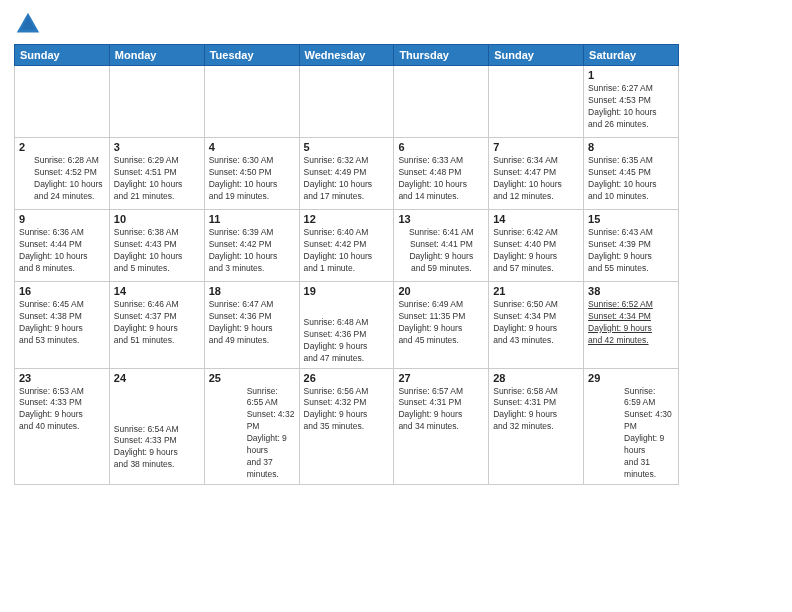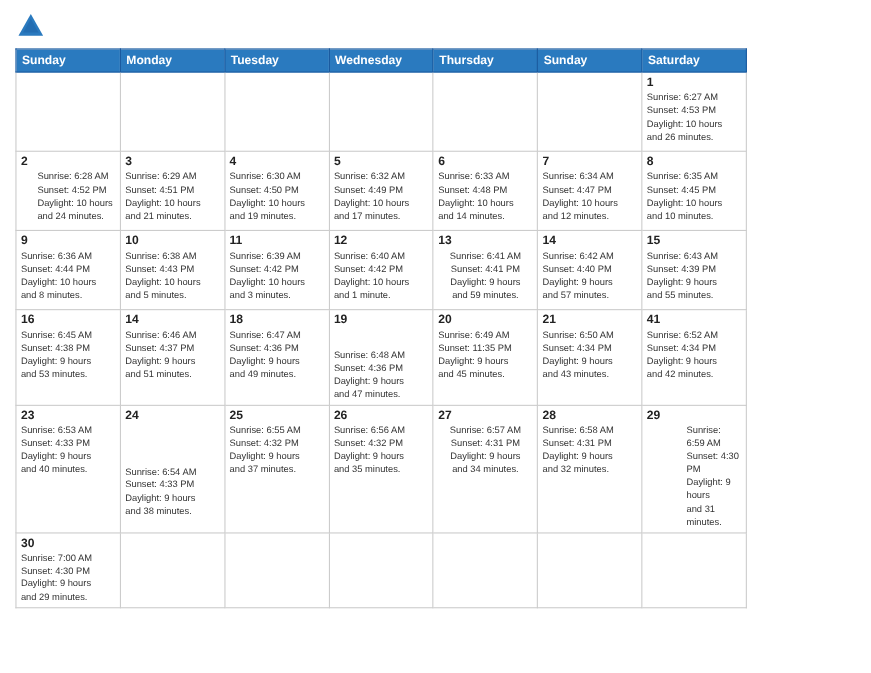--- a/index.html
+++ b/index.html
@@ -284,22 +284,22 @@
 and 45 minutes.</div>
           </td>
           <td>
             <span class="day-number">21</span>
             <div class="day-info" style="white-space: pre-line;">Sunrise: 6:50 AM
 Sunset: 4:34 PM
 Daylight: 9 hours
 and 43 minutes.</div>
           </td>
           <td>
-            <span class="day-number">41</span>
-            <div class="day-info" style="white-space: pre-line;">Sunrise: 6:52 AM
+            <span class="day-number">38</span>
+            <div class="day-info" style="white-space: pre-line; text-decoration: underline;">Sunrise: 6:52 AM
 Sunset: 4:34 PM
 Daylight: 9 hours
 and 42 minutes.</div>
           </td>
         </tr>
         <tr>
           <td>
             <span class="day-number">23</span>
             <div class="day-info" style="white-space: pre-line;">Sunrise: 6:53 AM
 Sunset: 4:33 PM
@@ -308,64 +308,49 @@
           </td>
           <td>
             <span class="day-number">24</span>
             <div class="day-info" style="white-space: pre-line; margin-top: 40px;">Sunrise: 6:54 AM
 Sunset: 4:33 PM
 Daylight: 9 hours
 and 38 minutes.</div>
           </td>
           <td>
             <span class="day-number">25</span>
-            <div class="day-info" style="white-space: pre-line;">Sunrise: 6:55 AM
+            <div class="day-info" style="white-space: pre-line; margin-left: 38px;">Sunrise: 6:55 AM
 Sunset: 4:32 PM
 Daylight: 9 hours
 and 37 minutes.</div>
           </td>
           <td>
             <span class="day-number">26</span>
             <div class="day-info" style="white-space: pre-line;">Sunrise: 6:56 AM
 Sunset: 4:32 PM
 Daylight: 9 hours
 and 35 minutes.</div>
           </td>
           <td>
             <span class="day-number">27</span>
-            <div class="day-info" style="white-space: pre-line; text-align: center;">Sunrise: 6:57 AM
+            <div class="day-info" style="white-space: pre-line;">Sunrise: 6:57 AM
 Sunset: 4:31 PM
 Daylight: 9 hours
 and 34 minutes.</div>
           </td>
           <td>
             <span class="day-number">28</span>
             <div class="day-info" style="white-space: pre-line;">Sunrise: 6:58 AM
 Sunset: 4:31 PM
 Daylight: 9 hours
 and 32 minutes.</div>
           </td>
           <td>
             <span class="day-number">29</span>
             <div class="day-info" style="white-space: pre-line; margin-left: 36px;">Sunrise: 6:59 AM
 Sunset: 4:30 PM
 Daylight: 9 hours
 and 31 minutes.</div>
           </td>
-        </tr>
-        <tr>
-          <td>
-            <span class="day-number">30</span>
-            <div class="day-info" style="white-space: pre-line;">Sunrise: 7:00 AM
-Sunset: 4:30 PM
-Daylight: 9 hours
-and 29 minutes.</div>
-          </td>
-          <td class="empty"></td>
-          <td class="empty"></td>
-          <td class="empty"></td>
-          <td class="empty"></td>
-          <td class="empty"></td>
-          <td class="empty"></td>
         </tr>
       </tbody>
   </table>
 </div>
 
 </body></html>

